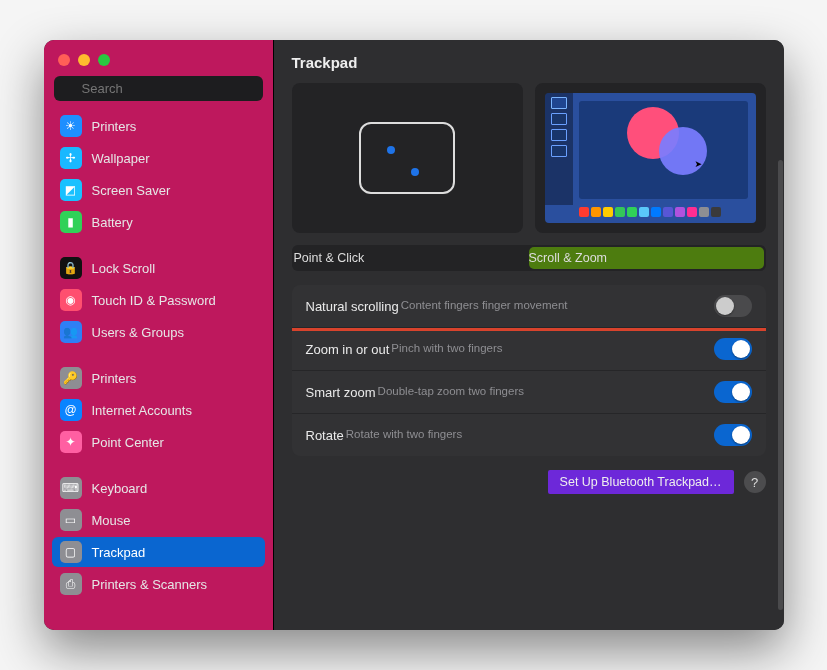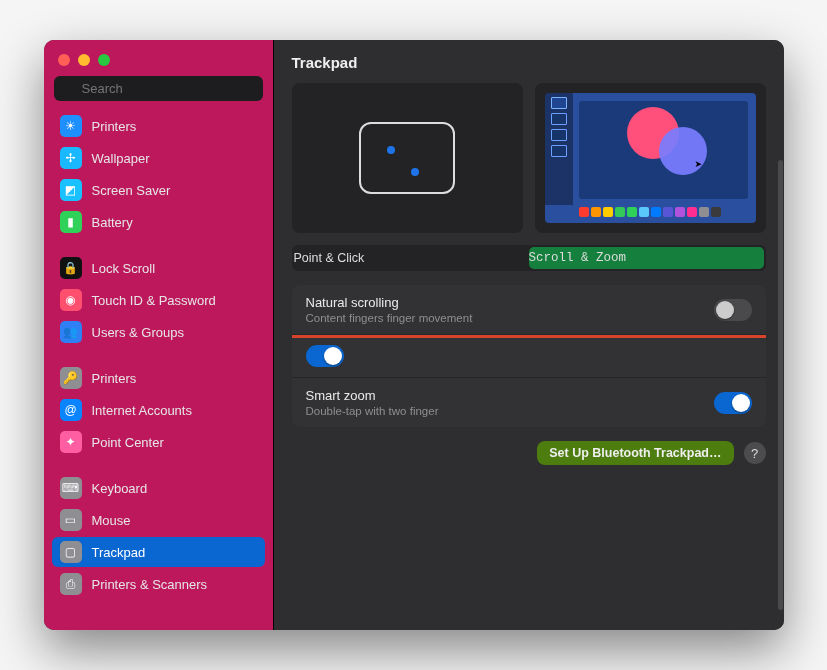--- a/index.html
+++ b/index.html
@@ -154,63 +154,62 @@
     padding: 2px;
     margin-bottom: 14px;
   }
   .tab {
     flex: 1;
     font-size: 12.5px;
     color: #ddd;
     padding: 4px 0;
     border-radius: 5px;
   }
-  .tab.active { background: #15803d; font-family: Liberation Mono, monospace; }
+  .tab.active { background: #4d7c0f; }
   .settings {
     border-radius: 8px;
     overflow: hidden;
   }
   .row {
     background: #323234;
     padding: 10px 14px;
     display: flex;
     align-items: center;
     justify-content: space-between;
     border-bottom: 1px solid #262628;
   }
   .row:last-child { border-bottom: none; }
   .row.highlight { outline: 3px solid #d8432c; outline-offset: 0; position: relative; z-index:2; }
-  .row-text { display: flex; flex-direction: column; gap: 2px; }
+  .row-text { display: flex; gap: 2px; }
   .row-title { font-size: 13px; color: #eaeaea; }
   .row-sub { font-size: 11.5px; color: #8e8e92; }
   .toggle {
     width: 38px; height: 22px;
     background: #0a66d0;
     border-radius: 11px;
     position: relative;
   }
   .toggle.off { background: #4a4a4c; }
   .knob {
     width: 18px; height: 18px; border-radius:50%; background:#fff;
     position:absolute; top:2px; right:2px;
     box-shadow: 0 1px 2px rgba(0,0,0,.4);
   }
   .toggle.off .knob { left:2px; right:auto; background:#ccc; }
   .footer {
     display:flex; justify-content:flex-end; align-items:center; gap:10px;
     margin-top: 14px;
   }
   .btn {
-    background: #4d7c0f;
+    background: #6d28d9;
     color: #eee;
     font-size: 12.5px;
     padding: 5px 12px;
-    border-radius: 8px;
+    border-radius: 2px;
     border: none;
-    font-weight: bold;
   }
   .help {
     width: 22px; height: 22px;
     border-radius: 50%;
     background: #4c4c4e;
     color: #ddd;
     display:flex; align-items:center; justify-content:center;
     font-size: 13px;
   }
 </style>
@@ -348,28 +347,41 @@
         <div class="row highlight">
           <div class="row-text">
             <div class="row-title">Natural scrolling</div>
             <div class="row-sub">Content fingers finger movement</div>
           </div>
           <div class="toggle off">
             <div class="knob"></div>
           </div>
         </div>
         <div class="row">
+          <div class="row-text">
+            <div class="row-title">Zoom in or out</div>
+            <div class="row-sub">Pinch with two fingers</div>
+          </div>
           <div class="toggle">
             <div class="knob"></div>
           </div>
         </div>
         <div class="row">
           <div class="row-text">
             <div class="row-title">Smart zoom</div>
-            <div class="row-sub">Double-tap with two finger</div>
+            <div class="row-sub">Double-tap zoom two fingers</div>
+          </div>
+          <div class="toggle">
+            <div class="knob"></div>
+          </div>
+        </div>
+        <div class="row">
+          <div class="row-text">
+            <div class="row-title">Rotate</div>
+            <div class="row-sub">Rotate with two fingers</div>
           </div>
           <div class="toggle">
             <div class="knob"></div>
           </div>
         </div>
       </div>
 
     <div class="footer">
       <button class="btn">Set Up Bluetooth Trackpad…</button>
       <div class="help">?</div>

